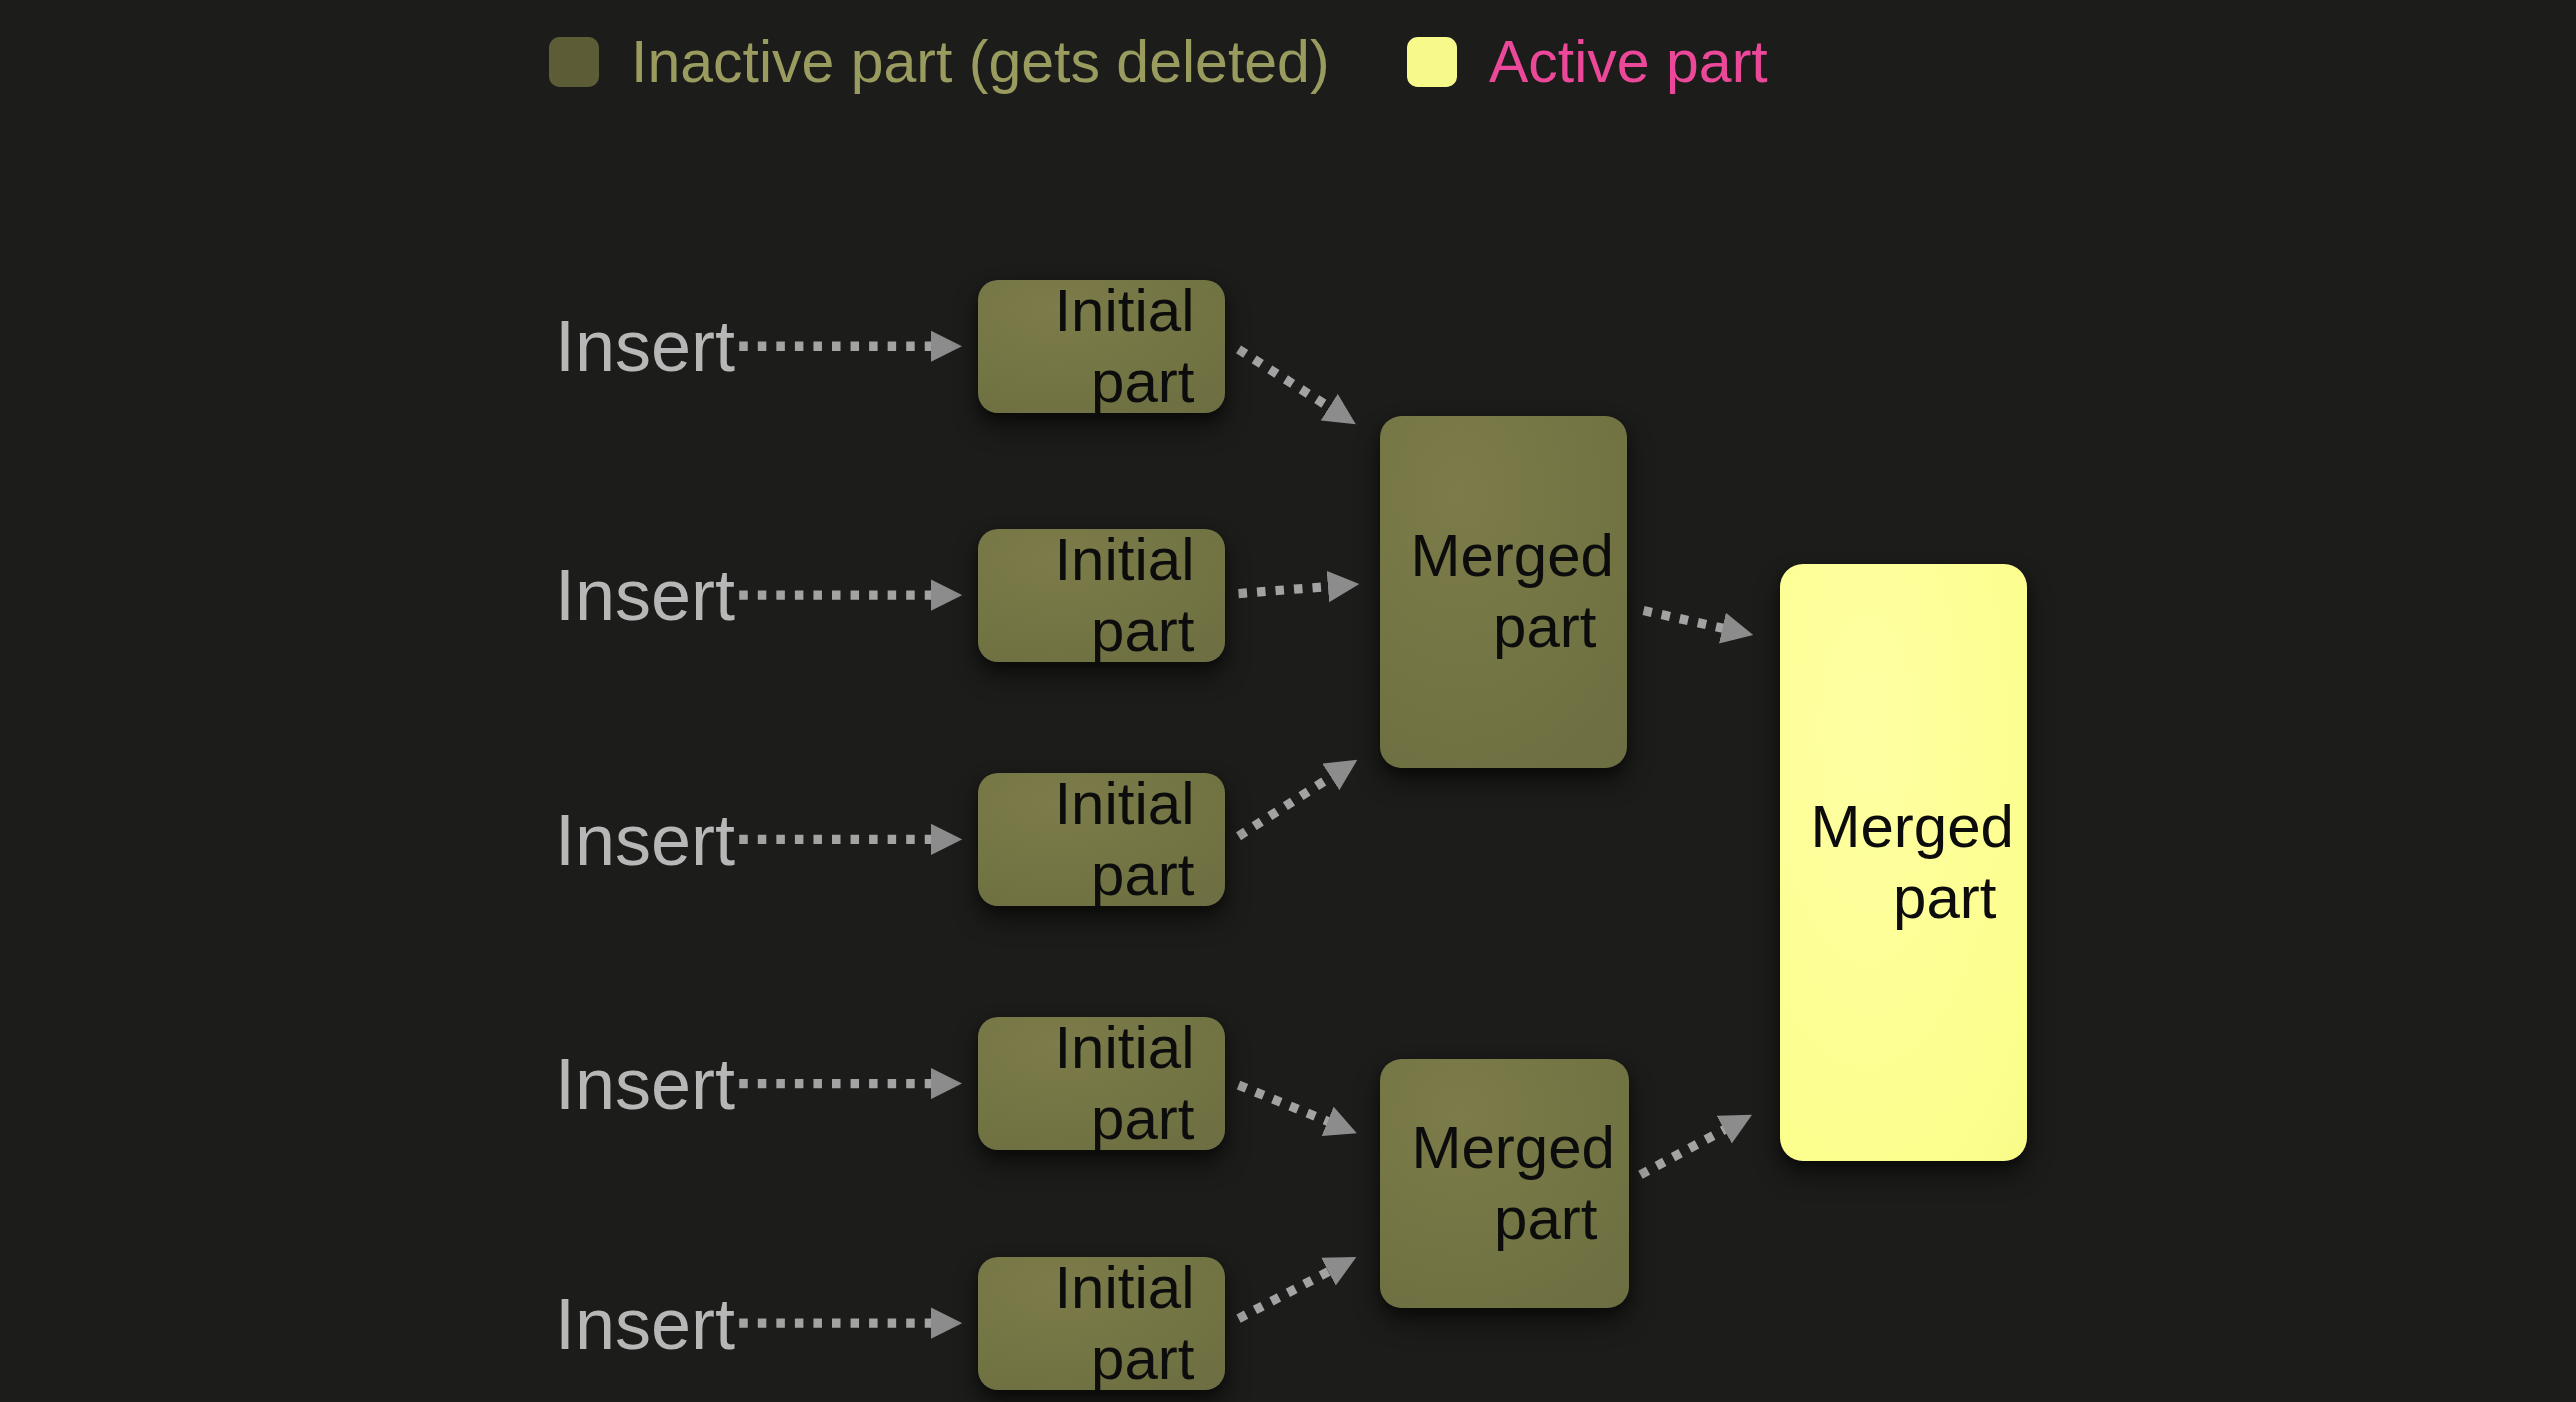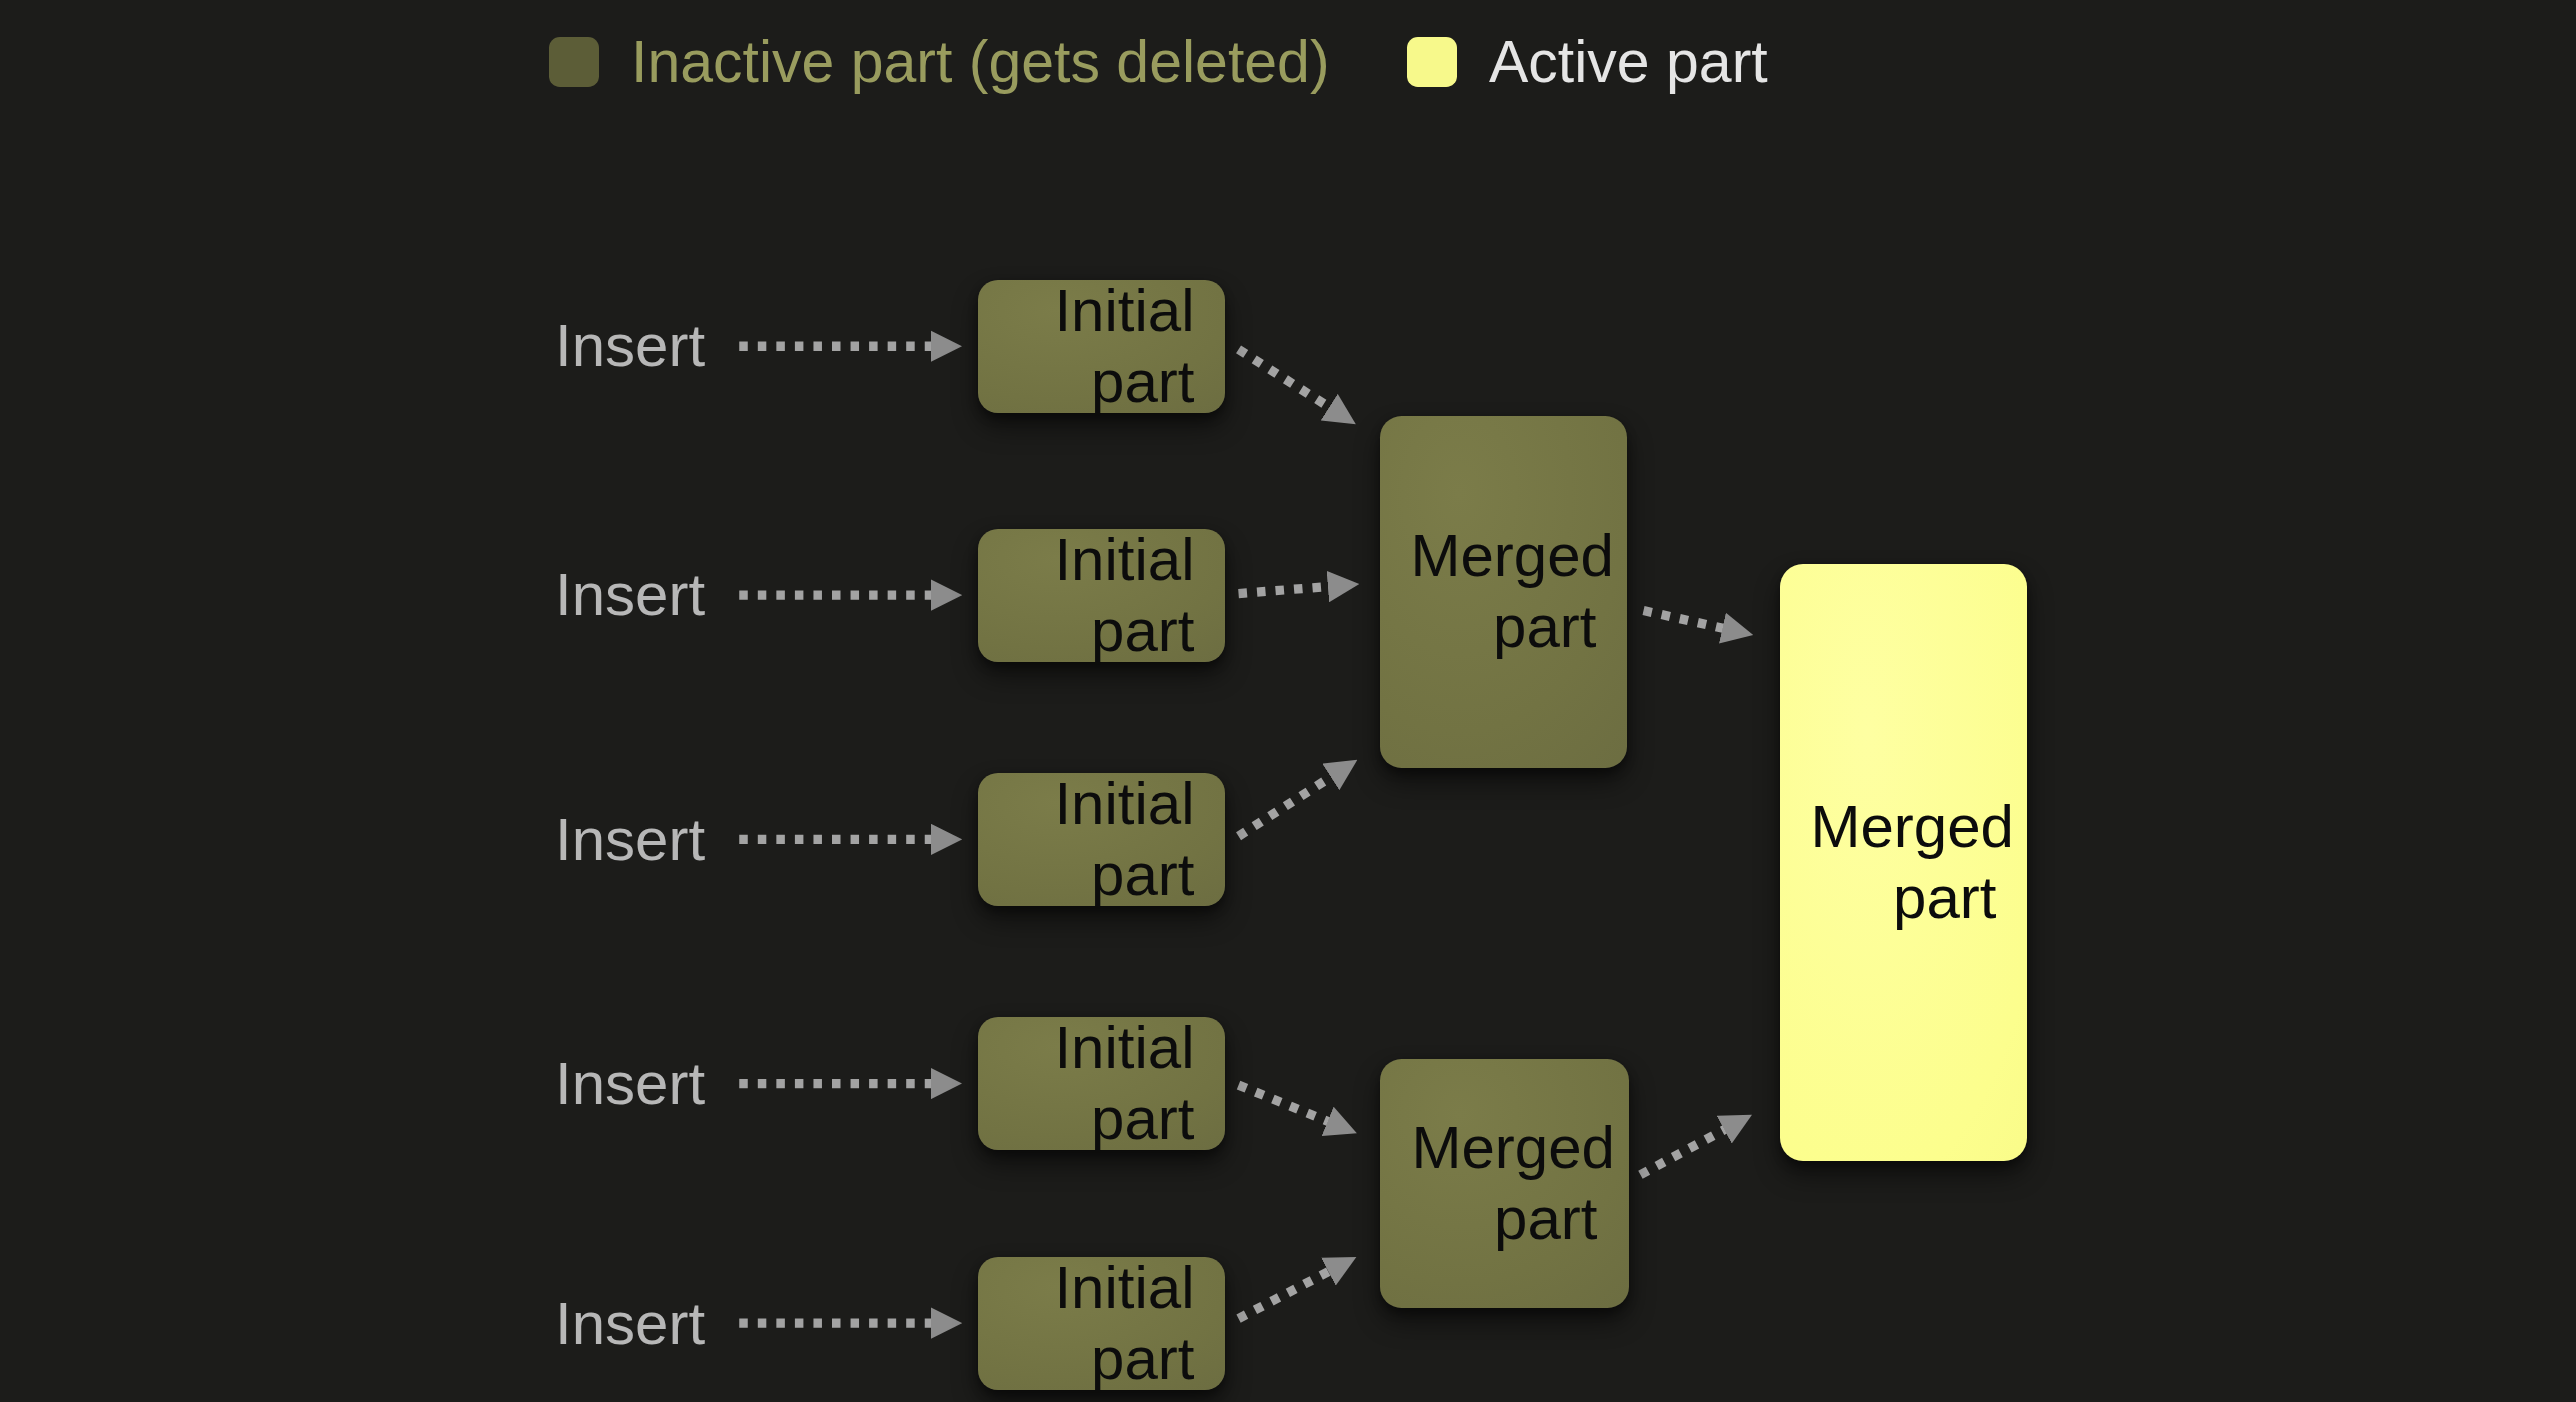--- a/index.html
+++ b/index.html
@@ -15,26 +15,26 @@
 
   .legend-item{
     position:absolute;top:31px;height:62px;
     display:flex;align-items:center;gap:32px;
   }
   .swatch{width:50px;height:50px;border-radius:10.8px;flex:0 0 auto;}
   .swatch.inactive{background:#5c5d37;}
   .swatch.active{background:#f7f98b;}
   .legend-text{font-size:59px;line-height:1;white-space:nowrap;}
   .legend-text.inactive{color:#999c5e;}
-  .legend-text.active{color:#e5e5e5;}
+  .legend-text.active{color:#ec4899;}
 
   .insert-label{
     position:absolute;left:555px;
     transform:translateY(-50%);
-    color:#b7b7b7;font-size:60px;line-height:1;white-space:nowrap;
+    color:#b7b7b7;font-size:72px;line-height:1;white-space:nowrap;
   }
 
   .node{
     position:absolute;
     display:flex;align-items:center;justify-content:center;
     text-align:center;
     color:#0c0c0c;
     font-size:60px;line-height:1.18;
     border-radius:21.6px;
     box-shadow:0 14px 26px rgba(0,0,0,.48), 0 4.6px 9.3px rgba(0,0,0,.35);

